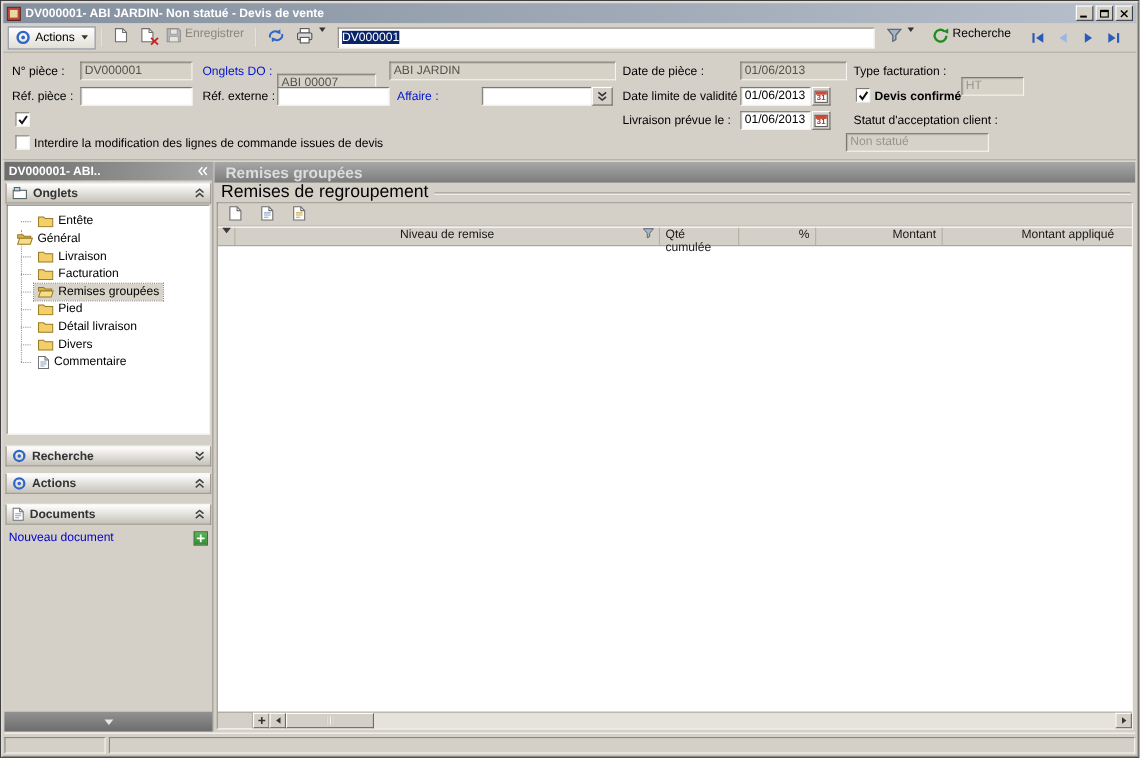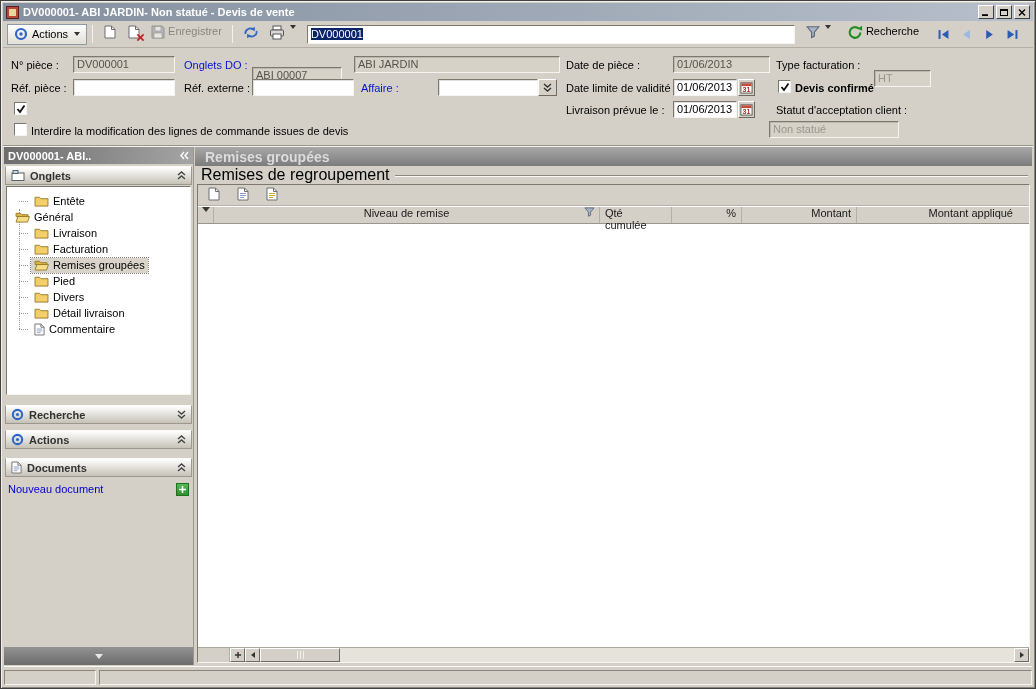--- a/index.html
+++ b/index.html
@@ -472,29 +472,29 @@
               <use href="#i-folder"></use>
             </svg>
             <span>Pied</span>
           </span>
         </div>
       <div class="trow child">
           <span class="inner">
             <svg class="tico">
               <use href="#i-folder"></use>
             </svg>
+            <span>Détail livraison</span>
+          </span>
+        </div>
+      <div class="trow child">
+          <span class="inner">
+            <svg class="tico">
+              <use href="#i-folder"></use>
+            </svg>
             <span>Divers</span>
-          </span>
-        </div>
-      <div class="trow child">
-          <span class="inner">
-            <svg class="tico">
-              <use href="#i-folder"></use>
-            </svg>
-            <span>Détail livraison</span>
           </span>
         </div>
       <div class="trow child">
           <span class="inner">
             <svg class="dico">
               <use href="#i-page-lines"></use>
             </svg>
             <span>Commentaire</span>
           </span>
         </div>

